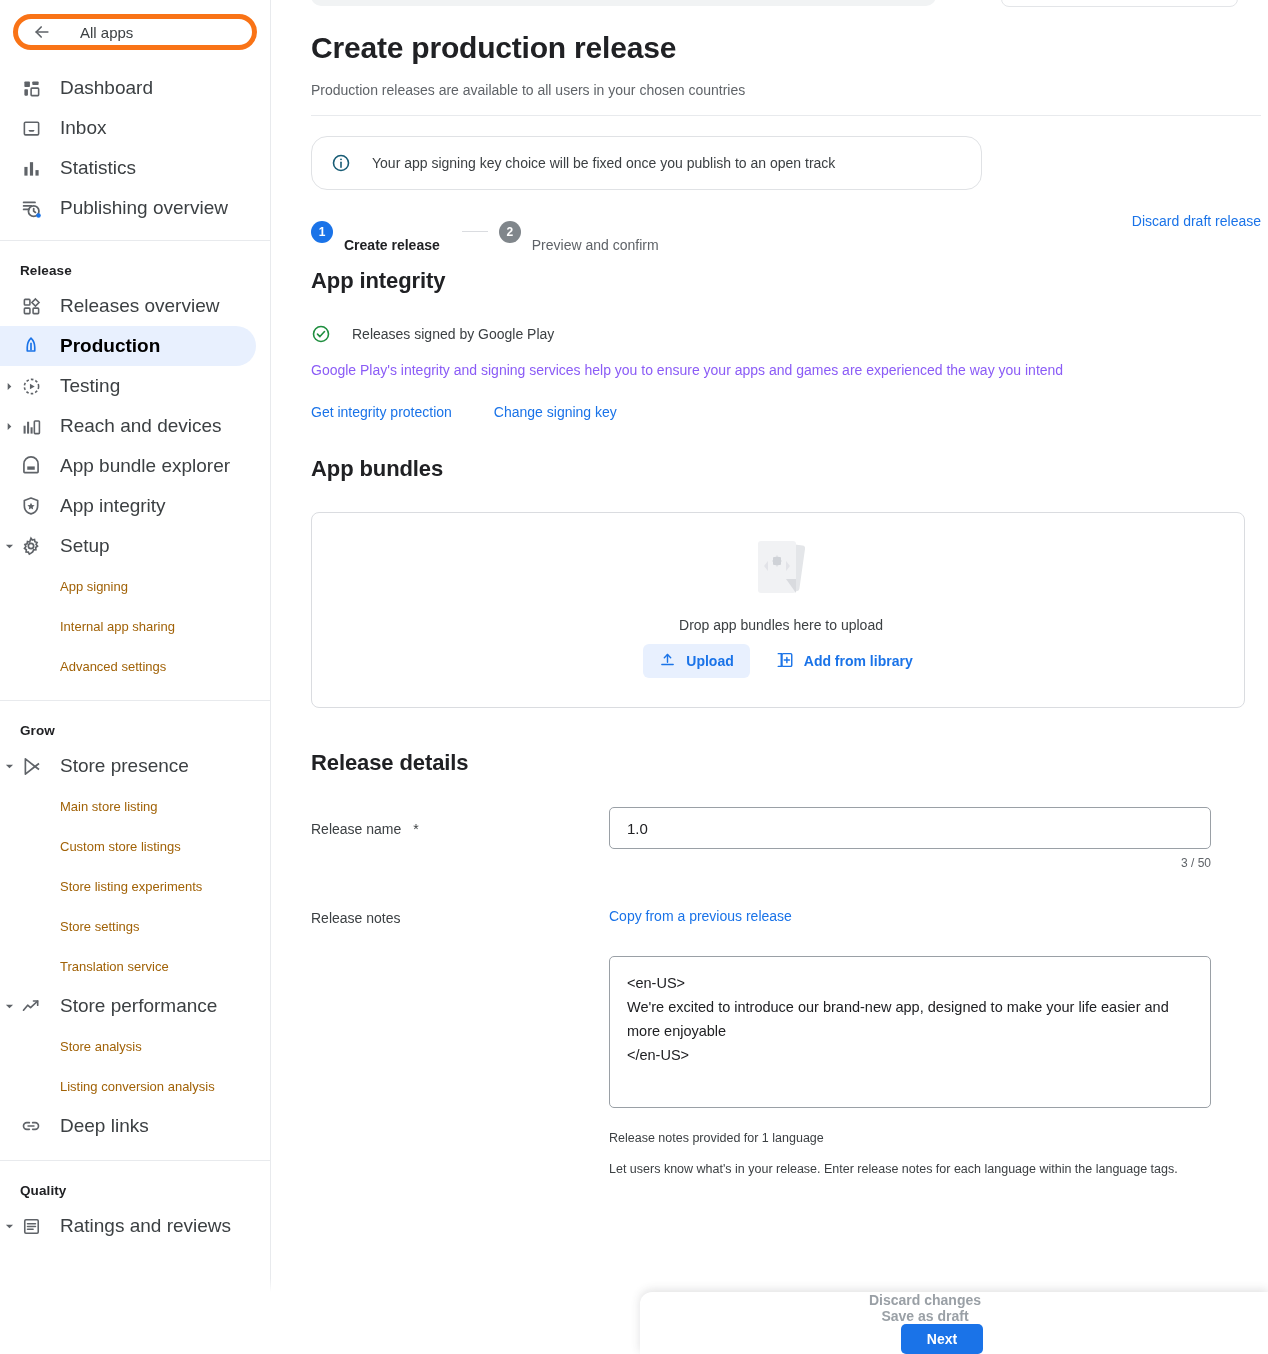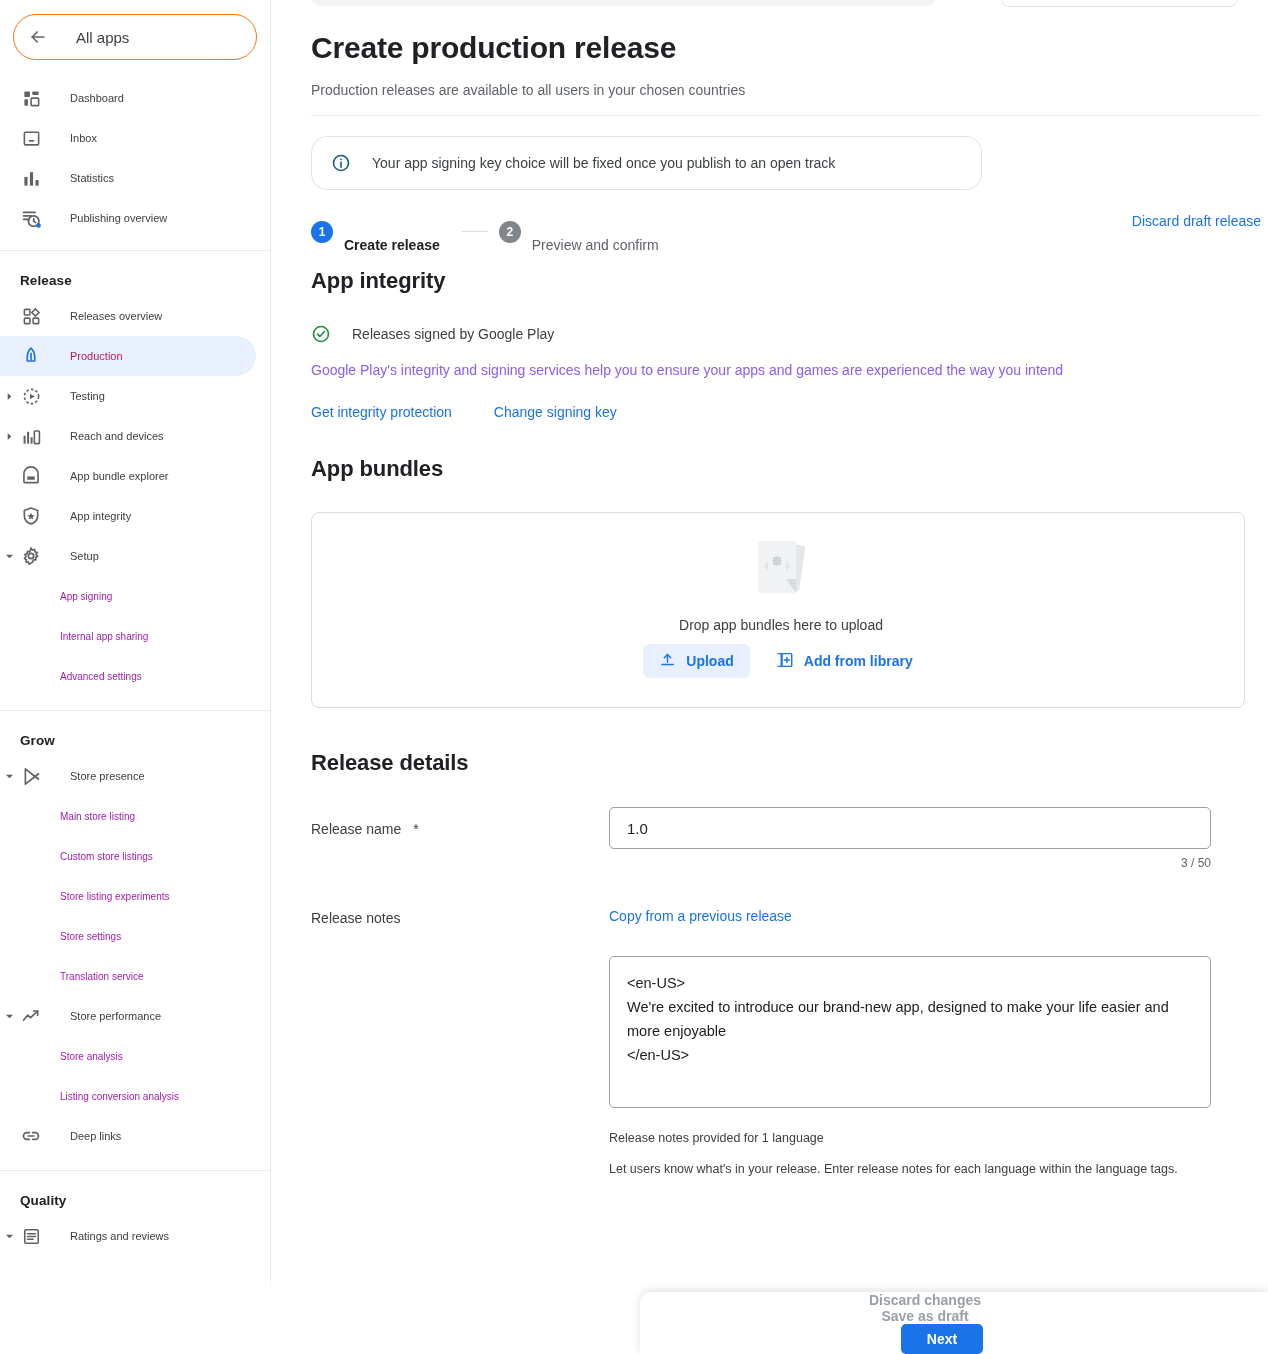--- a/index.html
+++ b/index.html
@@ -15,22 +15,22 @@
 
   
   #sidebar {
     position: absolute; left: 0; top: 0;
     width: 270px; height: 1354px;
     background: #fff;
     overflow: hidden;
   }
   .allapps {
     margin: 14px 13px 0 13px;
-    height: 46px;
-    border: 1px solid #f97316;
+    height: 36px;
+    border: 5px solid #f97316;
     border-radius: 24px;
     display: flex; align-items: center;
     padding: 0 14px;
     cursor: pointer;
   }
   .allapps .lbl { margin-left: 28px; font-size: 15px; color: #3c4043; }
   .back-arrow { width: 20px; height: 20px; flex: 0 0 auto; }
 
   .nav-sep { height: 1px; background: #e8eaed; margin: 12px 0 0 0; }
 
@@ -44,32 +44,32 @@
     display: flex; align-items: center;
     height: 40px;
     margin: 0 14px 0 0;
     padding-left: 20px;
     border-radius: 0 20px 20px 0;
     cursor: pointer;
     position: relative;
   }
   .nav-item .ico { width: 22px; height: 22px; flex: 0 0 22px; color: #5f6368; display:flex; align-items:center; justify-content:center;}
   .nav-item .txt {
-    margin-left: 28px; font-size: 11px; color: #3c4043;
+    margin-left: 18px; font-size: 19px; color: #3c4043;
     white-space: nowrap;
   }
   .nav-item.active { background: #e8f0fe; }
-  .nav-item.active .txt { color: #be185d; font-weight: normal; }
+  .nav-item.active .txt { color: #000000; font-weight: bold; }
   .nav-item.active .ico { color: #1a73e8; }
 
   .nav-sub {
     display: flex; align-items: center;
     height: 40px; padding-left: 60px; cursor: pointer;
   }
-  .nav-sub .txt { font-size: 10px; color: #a21caf; white-space: nowrap; }
+  .nav-sub .txt { font-size: 13px; color: #a16207; white-space: nowrap; }
 
   .expander {
     position: absolute; left: 2px; top: 50%; transform: translateY(-50%);
     width: 14px; height: 14px; display:flex; align-items:center; justify-content:center;
     color: #5f6368;
   }
   .expander svg { display:block; }
 
   .side-divider { height: 1px; background: #e8eaed; margin: 14px 0 0 0; }
 

